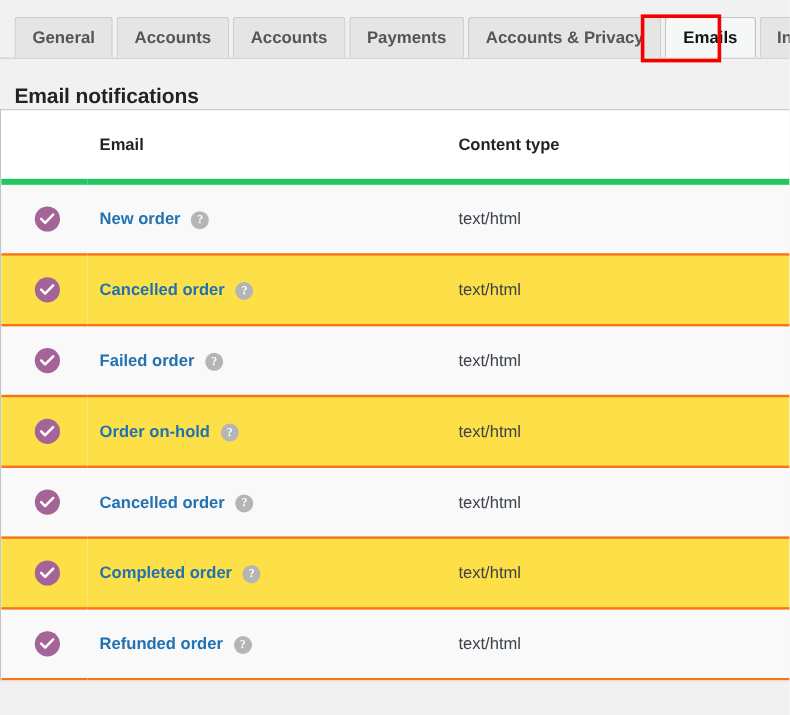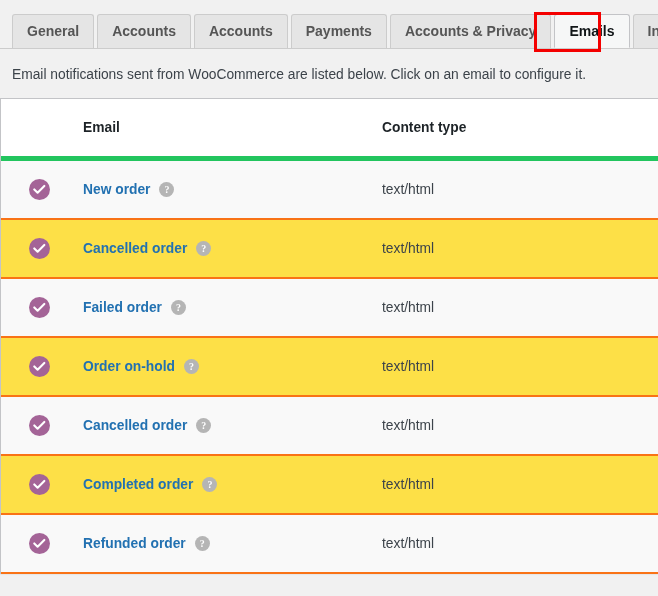--- a/index.html
+++ b/index.html
@@ -185,21 +185,21 @@
 </style>
 </head>
 <body>
 
 <nav class="tab-bar">
   <span id="tabs-host"><a class="tab">General</a><a class="tab">Accounts</a><a class="tab">Accounts</a><a class="tab">Payments</a><a class="tab">Accounts &amp; Privacy</a><a class="tab active">Emails</a><a class="tab">Integr</a></span>
   <div class="annot-box"></div>
 </nav>
 
 <div class="content">
-  <p class="page-desc">Email notifications sent from WooCommerce are listed below. Click on an email to configure it.</p>
+  <h2 class="page-title">Email notifications</h2>
 </div>
 
 <div class="table-wrap">
   <table class="wc-emails">
     <colgroup>
       <col class="c-status">
         <col class="c-name">
         <col class="c-type">
     </colgroup>
     <thead>

